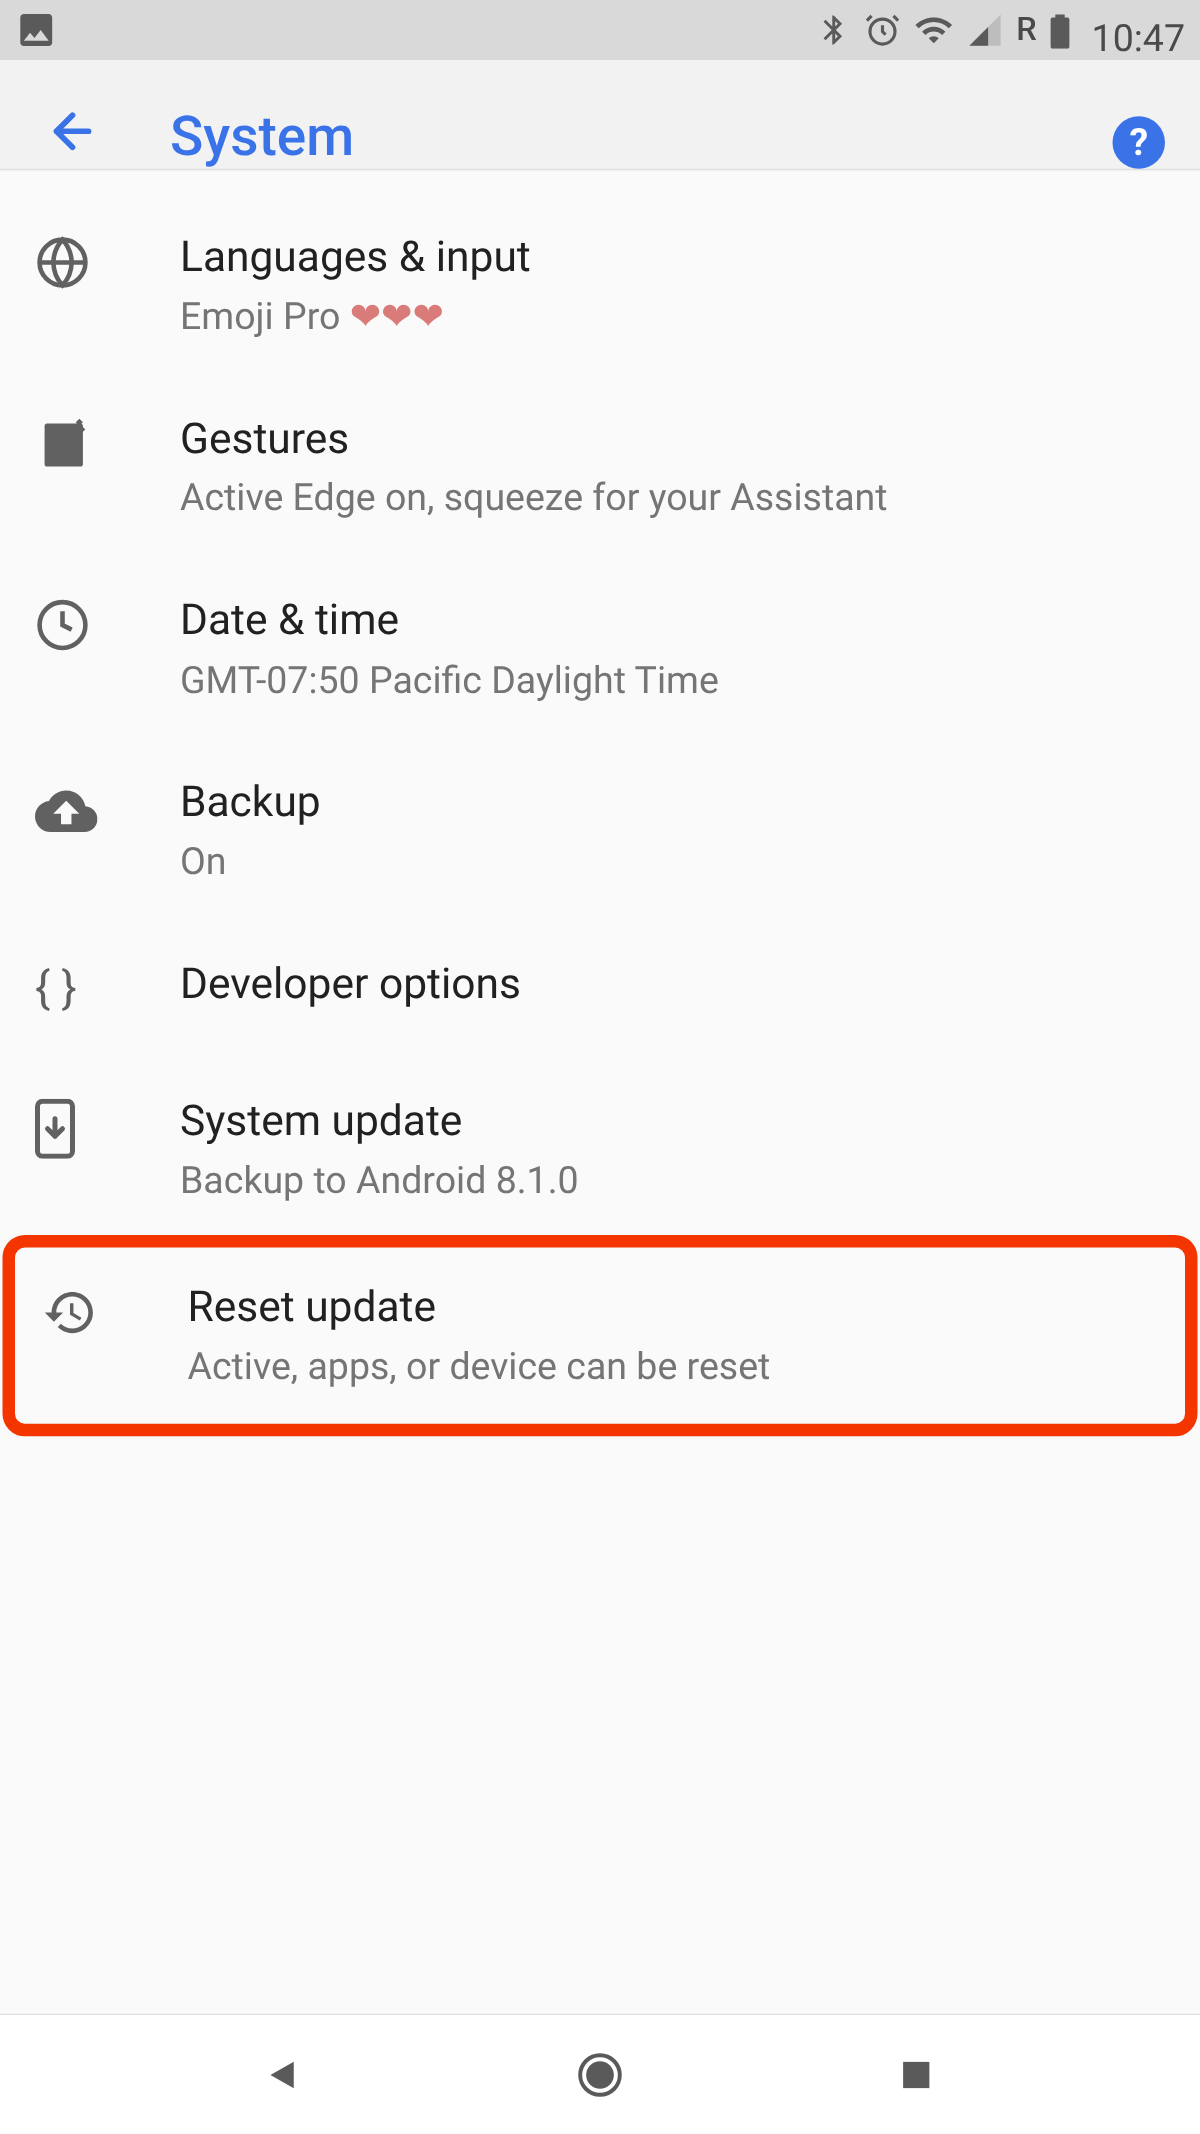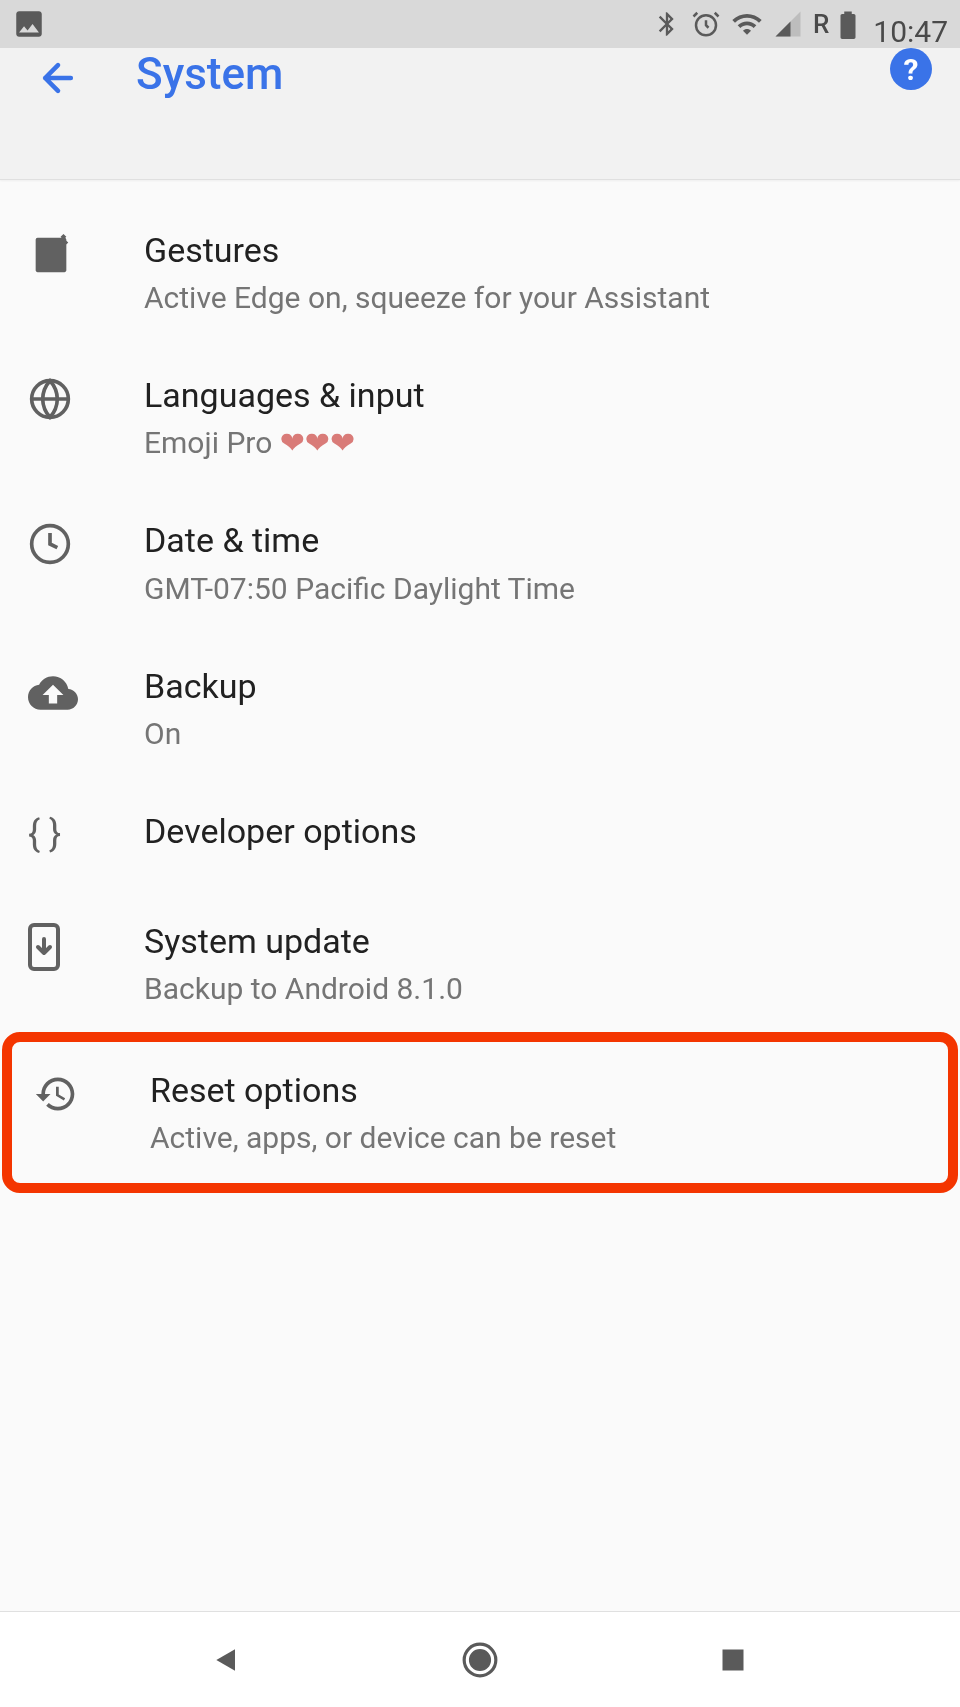--- a/index.html
+++ b/index.html
@@ -38,24 +38,24 @@
       color: #4a4a4a;
       margin-left: 6px;
       margin-top: 14px;
     }
     .status-letter {
       font-size: 26px;
       color: #4a4a4a;
       font-weight: 500;
     }
     .app-bar {
-      height: 132px;
+      height: 88px;
       background: #f2f2f2;
       display: flex;
-      align-items: flex-start;
+      align-items: flex-end;
       padding: 0 28px;
       border-bottom: 1px solid #e0e0e0;
       box-shadow: 0 1px 2px rgba(0,0,0,0.05);
     }
     .back-btn {
       color: #3a73e8;
       display: flex;
       align-items: center;
       justify-content: center;
       width: 60px;
@@ -199,47 +199,47 @@
       </svg>
   </div>
   <div class="app-title">System</div>
   <div class="help-btn">?</div>
 </div>
 
 <div class="content">
 
   <div class="item">
     <div class="item-icon">
-      <svg width="46" height="46" viewBox="0 0 24 24" fill="#616161">
-          <path d="M7 19h10V5H7v14zm-2 2h14c.55 0 1-.45 1-1V4c0-.55-.45-1-1-1H5c-.55 0-1 .45-1 1v16c0 .55.45 1 1 1zm12-18.5l1.5 1.5L20 2.5 18.5 1 17 2.5zm2 3l1 1 1-1-1-1-1 1z"></path>
-        </svg>
-    </div>
-    <div class="item-text">
-      <div class="item-title">Gestures</div>
-      <div class="item-subtitle">Active Edge on, squeeze for your Assistant</div>
-    </div>
-  </div>
-
-  <div class="item">
-    <div class="item-icon">
       <svg width="44" height="44" viewBox="0 0 24 24" fill="none" stroke="#616161" stroke-width="2">
           <circle cx="12" cy="12" r="10"></circle>
           <path d="M2 12h20M12 2a15.3 15.3 0 0 1 4 10 15.3 15.3 0 0 1-4 10 15.3 15.3 0 0 1-4-10 15.3 15.3 0 0 1 4-10z"></path>
         </svg>
     </div>
     <div class="item-text">
       <div class="item-title">Languages &amp; input</div>
       <div class="item-subtitle">
         <span>Emoji Pro </span><span class="hearts">❤❤❤</span>
       </div>
     </div>
   </div>
 
   <div class="item">
     <div class="item-icon">
+      <svg width="46" height="46" viewBox="0 0 24 24" fill="#616161">
+          <path d="M7 19h10V5H7v14zm-2 2h14c.55 0 1-.45 1-1V4c0-.55-.45-1-1-1H5c-.55 0-1 .45-1 1v16c0 .55.45 1 1 1zm12-18.5l1.5 1.5L20 2.5 18.5 1 17 2.5zm2 3l1 1 1-1-1-1-1 1z"></path>
+        </svg>
+    </div>
+    <div class="item-text">
+      <div class="item-title">Gestures</div>
+      <div class="item-subtitle">Active Edge on, squeeze for your Assistant</div>
+    </div>
+  </div>
+
+  <div class="item">
+    <div class="item-icon">
       <svg width="44" height="44" viewBox="0 0 24 24" fill="none" stroke="#616161" stroke-width="2">
           <circle cx="12" cy="12" r="10"></circle>
           <path d="M12 6v6l4 2"></path>
         </svg>
     </div>
     <div class="item-text">
       <div class="item-title">Date &amp; time</div>
       <div class="item-subtitle">GMT-07:50 Pacific Daylight Time</div>
     </div>
   </div>
@@ -276,21 +276,21 @@
     </div>
   </div>
 
   <div class="item highlighted">
     <div class="item-icon">
       <svg width="44" height="44" viewBox="0 0 24 24" fill="#616161">
           <path d="M13 3c-4.97 0-9 4.03-9 9H1l3.89 3.89.07.14L9 12H6c0-3.87 3.13-7 7-7s7 3.13 7 7-3.13 7-7 7c-1.93 0-3.68-.79-4.94-2.06l-1.42 1.42C8.27 19.99 10.51 21 13 21c4.97 0 9-4.03 9-9s-4.03-9-9-9zm-1 5v5l4.28 2.54.72-1.21-3.5-2.08V8H12z"></path>
         </svg>
     </div>
     <div class="item-text">
-      <div class="item-title">Reset options</div>
+      <div class="item-title">Reset update</div>
       <div class="item-subtitle">Active, apps, or device can be reset</div>
     </div>
   </div>
 
 
 </div>
 
 <div class="nav-bar">
   <div class="nav-btn">
     <svg width="32" height="32" viewBox="0 0 24 24" fill="#5a5a5a">

